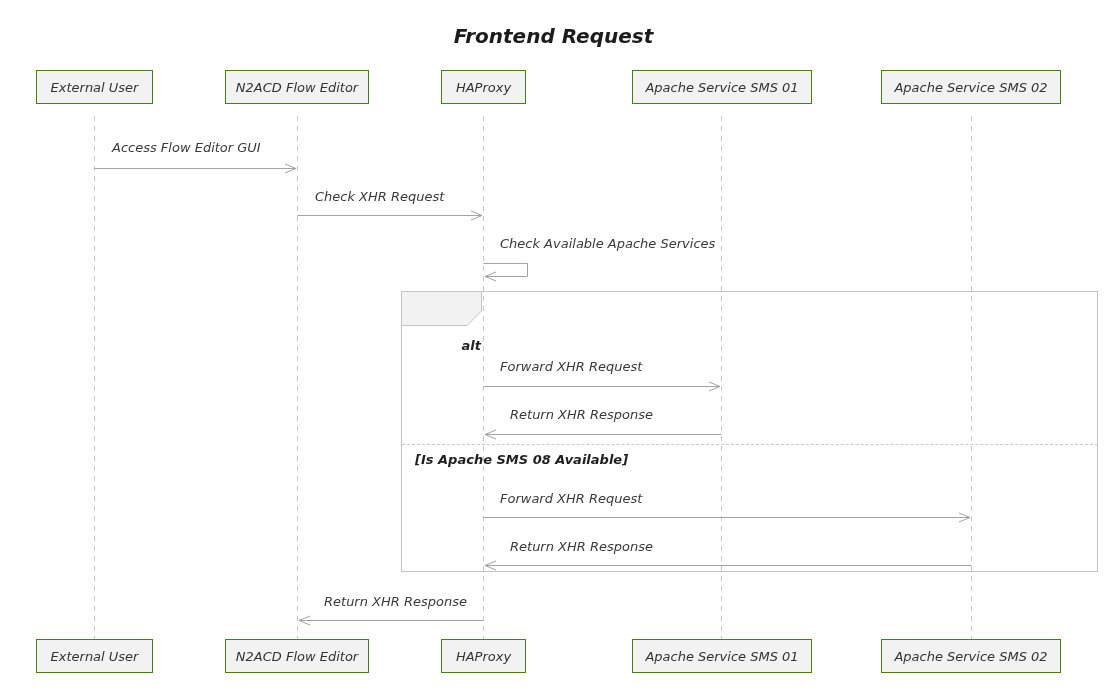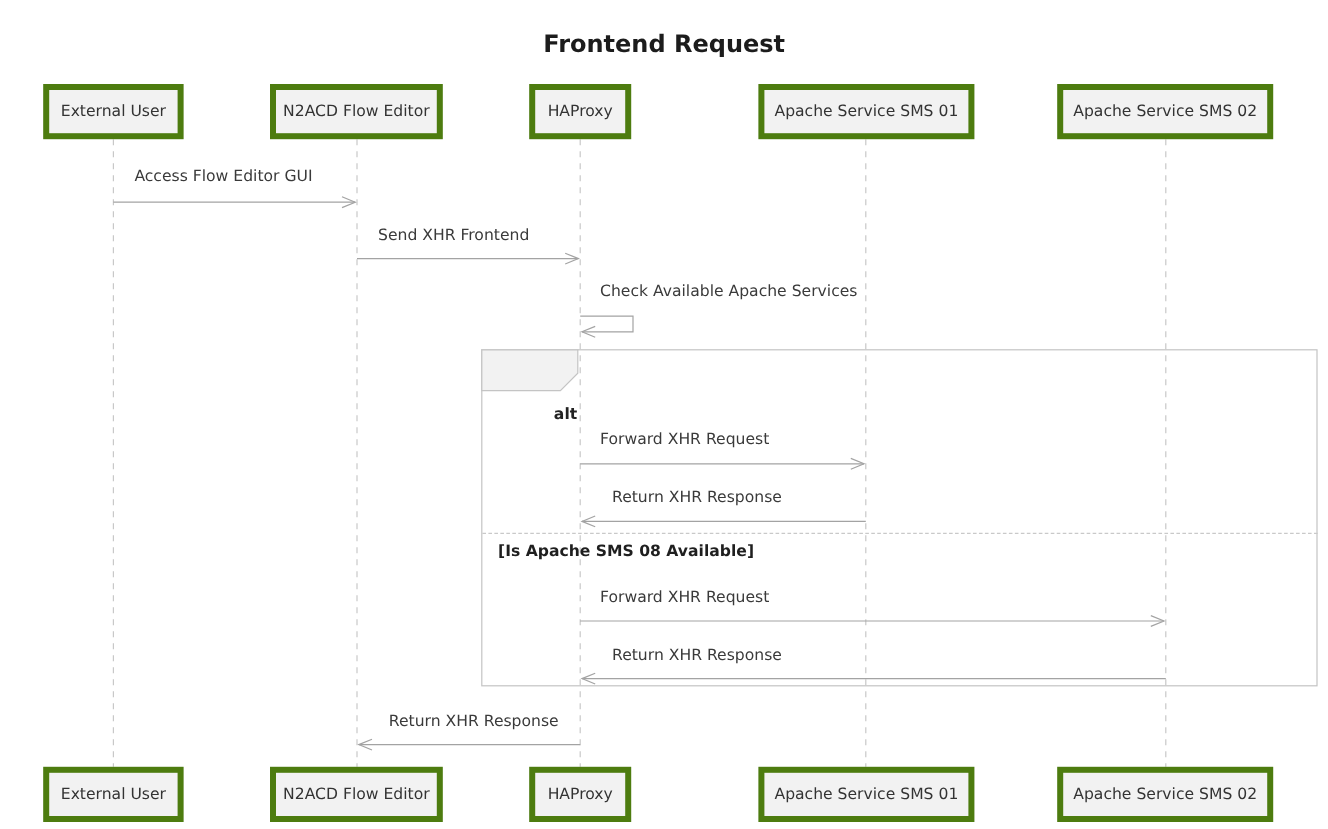--- a/index.html
+++ b/index.html
@@ -1,26 +1,26 @@
 <!DOCTYPE html>
 <html><head>
 <meta charset="utf-8">
 <style>
   html, body { margin:0; padding:0; background:#ffffff; }
   .canvas {
     position:relative; width:1107px; height:691px; background:#ffffff;
-    font-family:"DejaVu Sans","Liberation Sans",sans-serif; overflow:hidden;
+    font-family:"DejaVu Sans","Liberation Sans",sans-serif; overflow:hidden;font-style:italic;
   }
   .title {
     position:absolute; left:0; top:24px; width:1107px; text-align:center;
     font-size:20px; font-weight:bold; color:#1c1c1c; z-index:5;
   }
   .pbox {
-    position:absolute; height:46px; box-sizing:border-box;
-    background:#f2f2f2; border:5px solid #4d7c0f;
+    position:absolute; height:34px; box-sizing:border-box;
+    background:#f2f2f2; border:1px solid #4d7c0f;
     display:flex; align-items:center; justify-content:center;
     font-size:13px; color:#333333; z-index:5; white-space:nowrap;
   }
   .frame {
     position:absolute; left:401px; top:291px; width:697px; height:281px;
     border:1px solid #c4c4c4; box-sizing:border-box; z-index:1;
   }
   .divider {
     position:absolute; left:402px; top:444px; width:696px; height:0;
     border-top:1px dashed #c9c9c9; z-index:2;
@@ -99,21 +99,21 @@
         <polyline points="496,561 485,565.5 496,570"></polyline>
       </g>
       <g>
         <line x1="483.5" y1="620.5" x2="299" y2="620.5"></line>
         <polyline points="310,616 299,620.5 310,625"></polyline>
       </g>
     </g>
   </svg>
 
   <div class="mlabel" style="left:112px; top:140px;text-align:right;">Access Flow Editor GUI</div>
-  <div class="mlabel" style="left:315px; top:189px;">Send XHR Frontend</div>
+  <div class="mlabel" style="left:315px; top:189px;">Check XHR Request</div>
   <div class="mlabel" style="left:500px; top:236px;">Check Available Apache Services</div>
   <div class="mlabel" style="left:500px; top:359px;">Forward XHR Request</div>
   <div class="mlabel" style="left:510px; top:407px;">Return XHR Response</div>
   <div class="mlabel" style="left:500px; top:491px;">Forward XHR Request</div>
   <div class="mlabel" style="left:510px; top:539px;">Return XHR Response</div>
   <div class="mlabel" style="left:324px; top:594px;">Return XHR Response</div>
 
   <div class="pbox" style="left:36px;  top:639px; width:117px;">External User</div>
   <div class="pbox" style="left:225px; top:639px; width:144px;">N2ACD Flow Editor</div>
   <div class="pbox" style="left:441px; top:639px; width:85px;">HAProxy</div>

